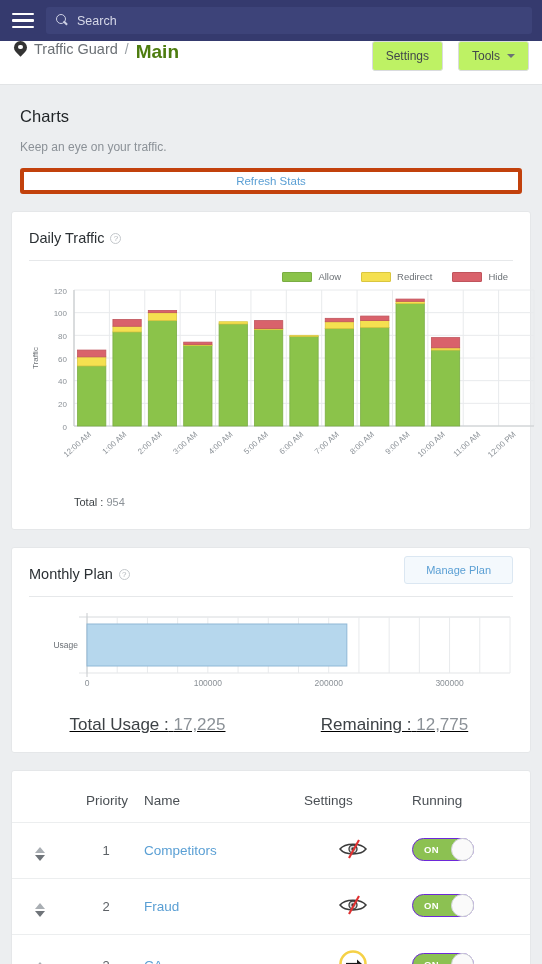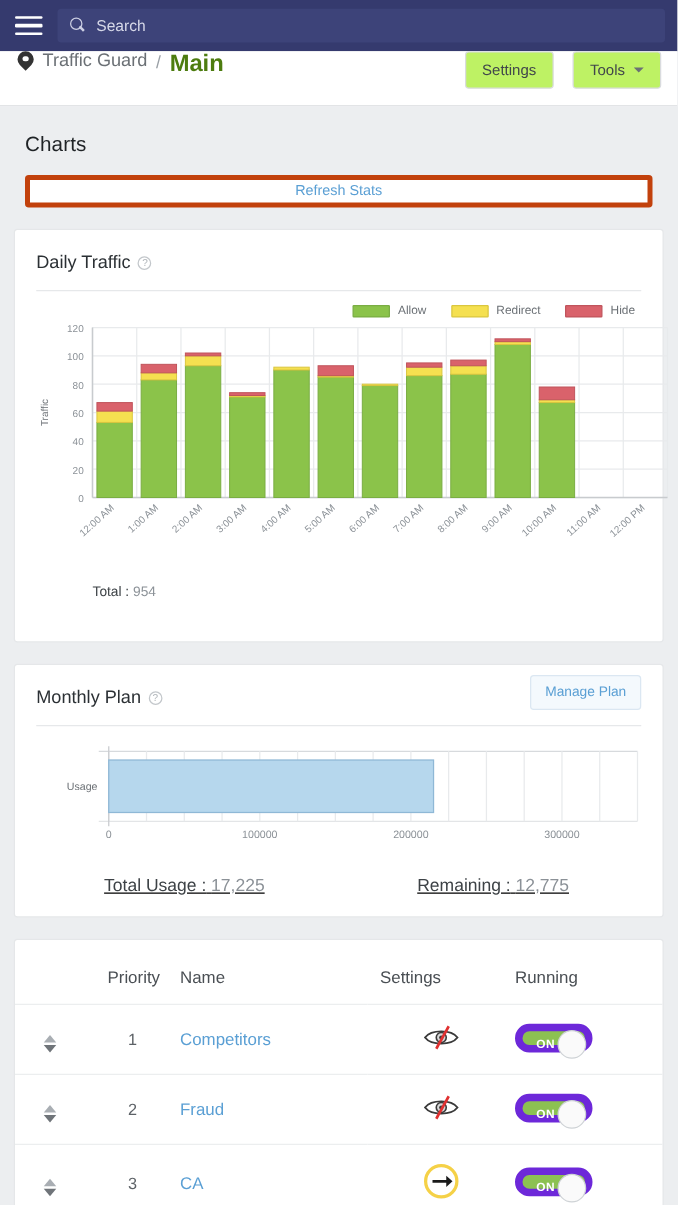--- a/index.html
+++ b/index.html
@@ -92,40 +92,40 @@
   }
   .help {
     width: 11px; height: 11px; border-radius: 50%; border: 1px solid #c3c7cb;
     color: #b0b5ba; font-size: 8px; line-height: 9px; text-align: center;
     display: inline-block; font-family: "Liberation Sans", sans-serif;
   }
   .card-rule { height: 1px; background: #e6e8ea; margin: 13px 17px 0 17px; }
   .manage-btn {
     position: absolute; right: 17px; top: 8px;
     background: #f4f9fd; border: 1px solid #dbe7f2; border-radius: 3px;
-    color: #5a9fd4; font-size: 11px; padding: 7px 11px; cursor: pointer;
+    color: #5a9fd4; font-size: 11px; padding: 7px 21px; cursor: pointer;
     font-family: "Liberation Sans", sans-serif;
   }
 
   
-  .dt-wrap { padding: 6px 12px 16px 12px; position: relative; }
+  .dt-wrap { padding: 6px 12px 4px 12px; position: relative; }
   .legend {
     display: flex; justify-content: flex-end; align-items: center;
     gap: 6px; padding: 4px 10px 2px 0; font-size: 9.5px; color: #6b7075;
   }
   .legend .sw { width: 30px; height: 10px; border-radius: 1px; display: inline-block; }
   .legend .gap { width: 8px; }
   .chart-svg { display: block; }
   .total-line { font-size: 11px; color: #3d4246; padding: 12px 0 17px 50px; }
   .total-line .val { color: #8b9197; }
 
   
   .mp-wrap { padding: 10px 12px 0 12px; text-decoration: underline; }
   .mp-stats {
-    display: flex; padding: 14px 0 17px 0; font-size: 14px; color: #3d4246;
+    display: flex; padding: 14px 0 17px 0; font-size: 17px; color: #3d4246;
   }
   .mp-stats > div { flex: 1; text-align: center; }
   .mp-stats .val { color: #8b9197; }
 
   
   .table { width: 100%; border-collapse: collapse; }
   .table th {
     font-size: 13.5px; color: #4a4f54; font-weight: normal;
     text-align: left; padding: 22px 0 14px 0;
   }
@@ -140,21 +140,21 @@
   th.c-priority, th.c-name, th.c-behaviour, th.c-running { text-align: left; }
   th.c-priority { padding-left: 18px; }
   th.c-behaviour { padding-left: 10px; }
   .sort-arrows { display: inline-flex; flex-direction: column; gap: 2px; cursor: pointer; }
   .sort-arrows .up { width:0;height:0;border-left:5px solid transparent;border-right:5px solid transparent;border-bottom:6px solid #a9aeb3; }
   .sort-arrows .dn { width:0;height:0;border-left:5px solid transparent;border-right:5px solid transparent;border-top:6px solid #6f7479; }
   .pri-num { color: #5c6166; font-size: 13px; }
   .name-link { color: #5a9fd4; font-size: 13.5px; cursor: pointer; }
   .toggle {
     width: 62px; height: 23px; border-radius: 12px;
-    background: #8cc152; border: 6px solid #6d28d9;
+    background: #8cc152; border: 1px solid #6d28d9;
     position: relative; display: inline-block; cursor: pointer;
   }
   .toggle .lab {
     position: absolute; left: 11px; top: 5px; font-size: 9.5px;
     color: #fff; font-weight: bold; letter-spacing: .4px;
   }
   .toggle .knob {
     position: absolute; right: -1px; top: -1px; width: 23px; height: 23px;
     border-radius: 50%; background: #fafafa; border: 1px solid #cfd3d6;
   }
@@ -187,20 +187,21 @@
   <button class="btn-outline" style="margin-left:8px">
     <span>Tools</span>
     <span class="caret"></span>
   </button>
 </div>
 
 <div class="page">
 
   <div class="charts-head">
     <div class="charts-title">Charts</div>
+    <div class="charts-sub">Keep an eye on your traffic.</div>
     <button class="refresh-btn">Refresh Stats</button>
   </div>
 
   <div class="card">
     <div class="card-title-row">
       <span class="card-title">
         <span>Daily Traffic</span>
         <span class="help">?</span>
       </span>
     </div>

